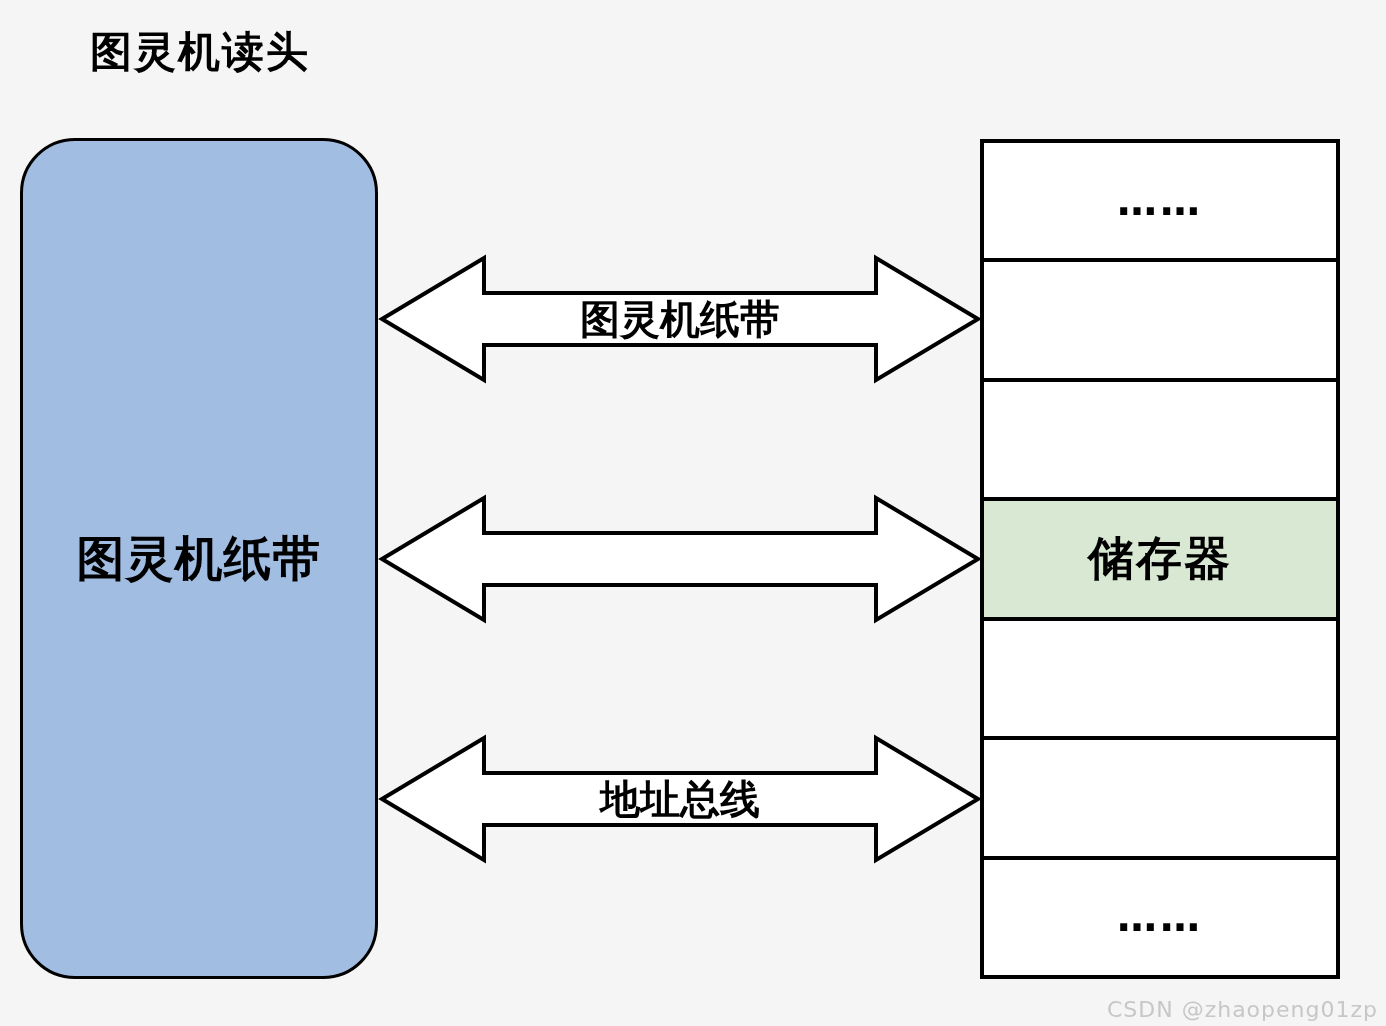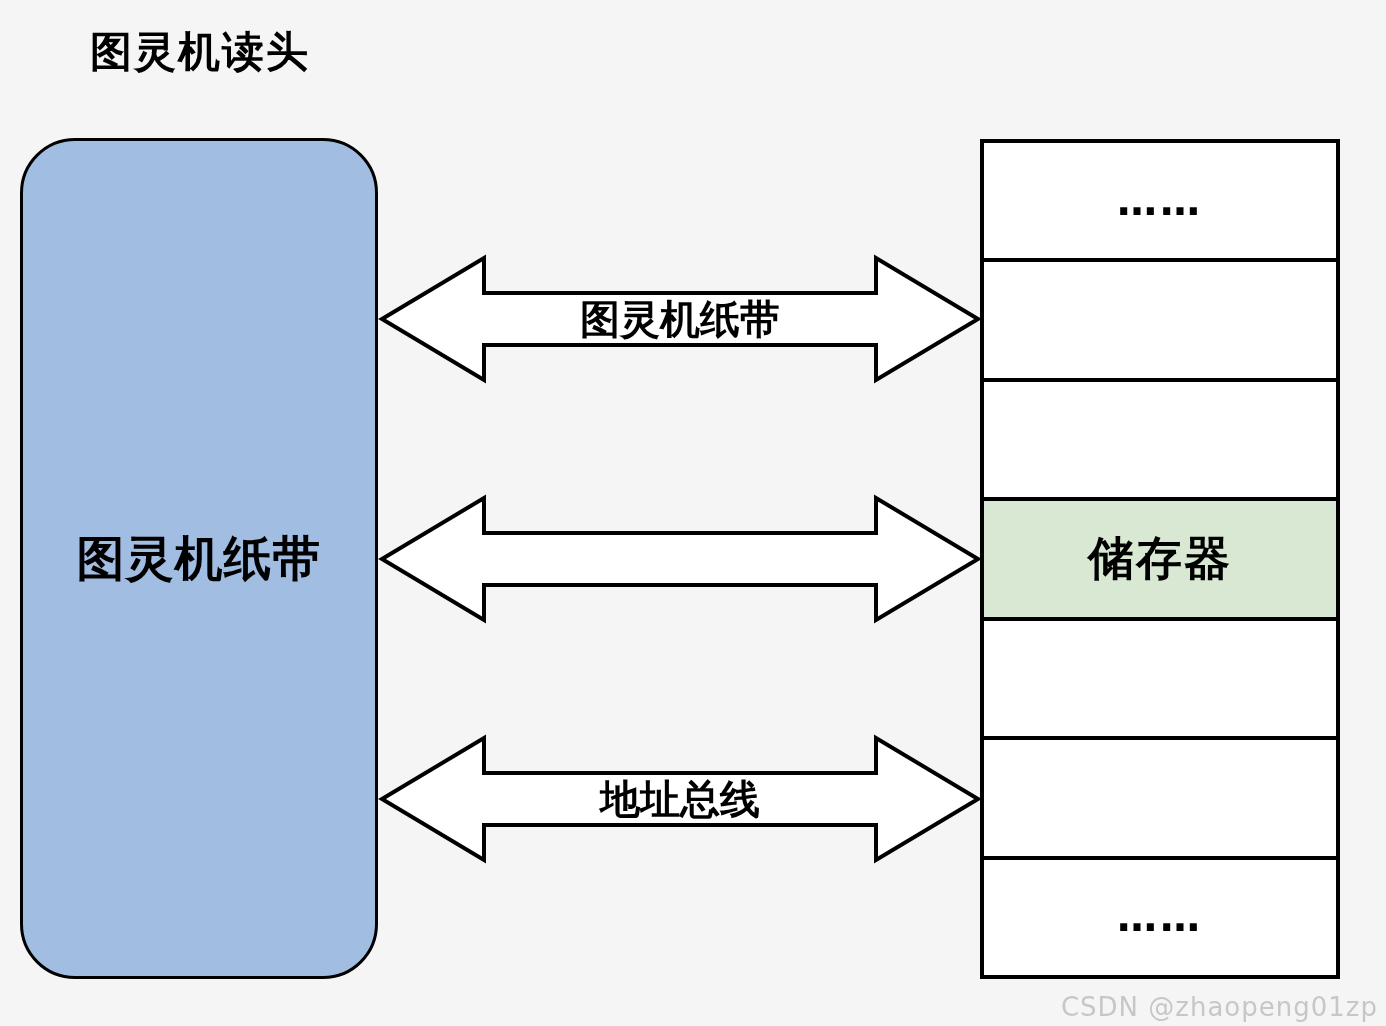--- a/index.html
+++ b/index.html
@@ -102,21 +102,21 @@
     line-height: 44px;
   }
   .bus-label-1 { top: 297px; }
   .bus-label-2 { top: 537px; }
   .bus-label-3 { top: 777px; }
 
   .watermark {
     position: absolute;
     right: 8px;
     bottom: 4px;
-    font-size: 26px;
+    font-size: 22px;
     color: var(--watermark, #c7c7c7);
     letter-spacing: 1px;
     margin-left: 48px;
   }
 </style>
 </head>
 <body>
 
 <div class="canvas">
 

